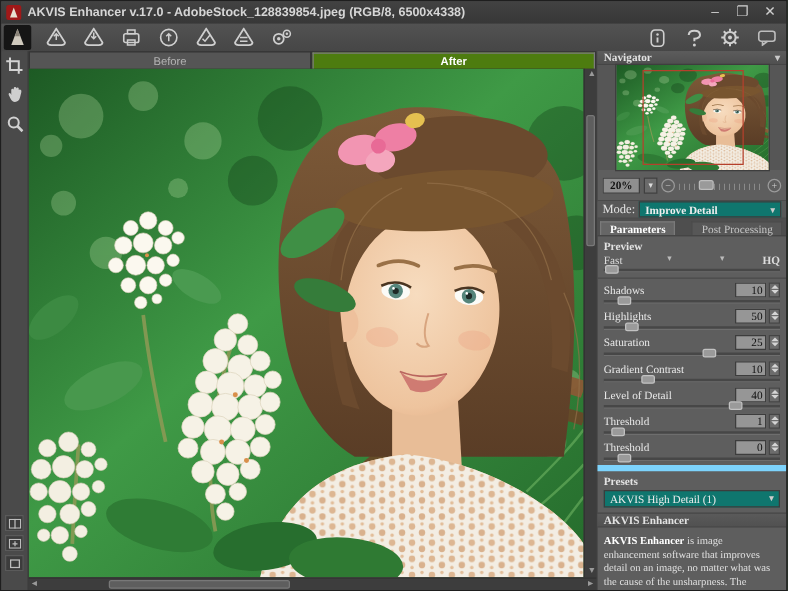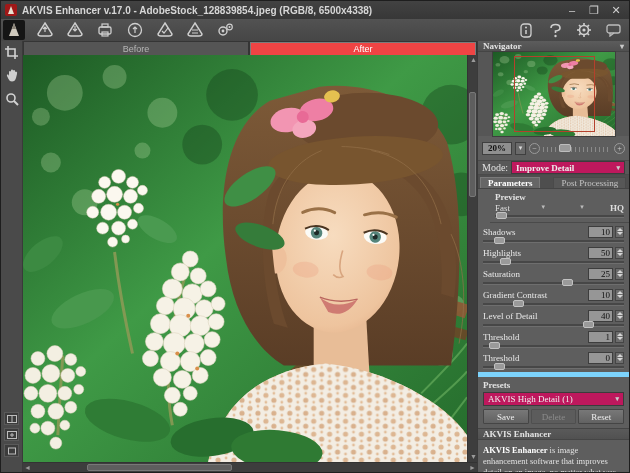--- a/index.html
+++ b/index.html
@@ -30,21 +30,21 @@
   .left-strip { width:22px; background:#4a4a4a; border-right:1px solid #3a3a3a; display:flex; flex-direction:column; align-items:center; padding:3px 0; gap:6px; flex:0 0 auto; }
   .lt-icon { width:17px; height:17px; display:flex; align-items:center; justify-content:center; }
   .lt-bottom { margin-top:auto; display:flex; flex-direction:column; gap:3px; padding-bottom:12px; }
   .sq-btn { width:15px; height:13px; background:#3c3c3c; border:1px solid #5a5a5a; display:flex; align-items:center; justify-content:center; }
 
   
   .canvas-col { flex:1; display:flex; flex-direction:column; min-width:0; background:#404040; }
   .tabbar { height:14px; display:flex; gap:2px; background:#353535; padding:1px 1px 0 1px; flex:0 0 auto; }
   .tab { flex:1; display:flex; align-items:center; justify-content:center; font-size:9px; }
   .tab.inactive { background:#555; color:#b5b5b5; }
-  .tab.active { background:#ef4444; color:#fff; font-weight:normal; border:1px solid #7c7c7c; border-bottom:none; }
+  .tab.active { background:#4d7c0f; color:#fff; font-weight:bold; border:1px solid #7c7c7c; border-bottom:none; }
   .viewport-row { flex:1; display:flex; min-height:0; }
   .photo-wrap { flex:1; position:relative; overflow:hidden; background:#2d5a2d; }
   .photo-wrap svg { position:absolute; inset:0; width:100%; height:100%; }
   .vscroll { width:10px; background:#3d3d3d; border-left:1px solid #333; position:relative; flex:0 0 auto; }
   .vthumb { position:absolute; left:1px; right:1px; top:9%; height:26%; background:#5e5e5e; border:1px solid #787878; border-radius:2px; }
   .hscroll { height:10px; background:#3d3d3d; border-top:1px solid #333; position:relative; flex:0 0 auto; }
   .hthumb { position:absolute; top:1px; bottom:1px; left:14%; width:32%; background:#5e5e5e; border:1px solid #787878; border-radius:2px; }
   .scroll-arrow { position:absolute; color:#9a9a9a; font-size:7px; line-height:10px; }
 
   
@@ -57,29 +57,29 @@
   .view-rect { position:absolute; left:18%; top:5%; width:66%; height:90%; border:1px solid #b5402c; }
   .zoom-row { height:20px; display:flex; align-items:center; padding:12px 4px; gap:3px; border-bottom:1px solid #4a4a4a; }
   .zoom-box { width:30px; height:13px; background:#8f8f8f; border:1px solid #3f3f3f; color:#111; font-size:9px; font-weight:bold; display:flex; align-items:center; justify-content:center; }
   .zoom-dd { width:11px; height:13px; background:#6a6a6a; border:1px solid #3f3f3f; color:#ddd; font-size:7px; display:flex; align-items:center; justify-content:center; }
   .pm-btn { width:11px; height:11px; border-radius:50%; border:1px solid #9a9a9a; color:#cfcfcf; font-size:8px; line-height:9px; text-align:center; }
   .ruler { flex:1; height:8px; background:
       repeating-linear-gradient(90deg,#8a8a8a 0 1px,transparent 1px 4px) bottom/100% 5px no-repeat; position:relative; }
   .ruler-handle { position:absolute; left:24%; top:0; width:12px; height:8px; background:#9a9a9a; border:1px solid #bdbdbd; border-radius:2px; }
 
   .mode-row { height:17px; display:flex; align-items:center; gap:3px; padding:0 4px; border-bottom:1px solid #4a4a4a; background:#585858; }
-  .dropdown { flex:1; height:13px; background:#be185d; border:1px solid #3c3c3c; display:flex; align-items:center; padding:0 4px; color:#eee; font-size:9px; font-weight:bold; }
+  .dropdown { flex:1; height:13px; background:#0f766e; border:1px solid #3c3c3c; display:flex; align-items:center; padding:0 4px; color:#eee; font-size:9px; font-weight:bold; }
   .dropdown .arrow { margin-left:auto; font-size:7px; color:#ccc; }
 
   .ptabs { height:16px; display:flex; background:#4e4e4e; padding:2px 2px 0 2px; gap:13px; border-bottom:1px solid #454545; }
   .ptab { padding:0 7px; display:flex; align-items:center; font-size:9px; }
   .ptab.active { background:#666; color:#fff; font-weight:bold; border:1px solid #7a7a7a; border-bottom:none; }
   .ptab.inactive { background:#575757; color:#c4c4c4; border:1px solid #4a4a4a; border-bottom:none; }
 
-  .preview-block { padding:3px 5px 4px 5px; border-bottom:1px solid #4a4a4a;margin-left:12px; }
+  .preview-block { padding:3px 5px 4px 5px; border-bottom:1px solid #4a4a4a; }
   .bold-label { font-weight:bold; font-size:9px; }
   .preview-row { display:flex; align-items:center; font-size:9px; color:#ddd; margin:1px 0 2px 0; position:relative; height:10px; }
   .pv-fast { position:absolute; left:0; } .pv-hq { position:absolute; right:0; font-weight:bold; }
   .pv-tick { position:absolute; font-size:7px; color:#bbb; top:0; }
   .track { height:3px; background:#474747; border-bottom:1px solid #6e6e6e; position:relative; }
   .handle { position:absolute; top:-3px; width:11px; height:7px; background:#9a9a9a; border:1px solid #c2c2c2; border-radius:2px; }
 
   .params { padding:2px 5px 0 5px; }
   .param { margin-bottom:3px; }
   .param-top { display:flex; align-items:center; height:13px; }
@@ -619,25 +619,20 @@
             </div>
         </div>
       </div>
 
       <div class="presets-block">
         <div class="bold-label">Presets</div>
         <div class="dropdown preset-dd">
           <span style="font-weight:normal">AKVIS High Detail (1)</span>
           <span class="arrow">▾</span>
         </div>
-        <div class="preset-btns">
-          <div class="btn">Save</div>
-          <div class="btn disabled">Delete</div>
-          <div class="btn">Reset</div>
-        </div>
       </div>
 
       <div class="about-header">AKVIS Enhancer</div>
       <div class="about-text">
         <b>AKVIS Enhancer</b><span> is image enhancement software that improves detail on an image, no matter what was the cause of the unsharpness. The program detects detail in underexposed, overexposed and mid tone areas of a photo with uneven exposure.</span>
       </div>
 
     </div>
   </div>
 </div>

